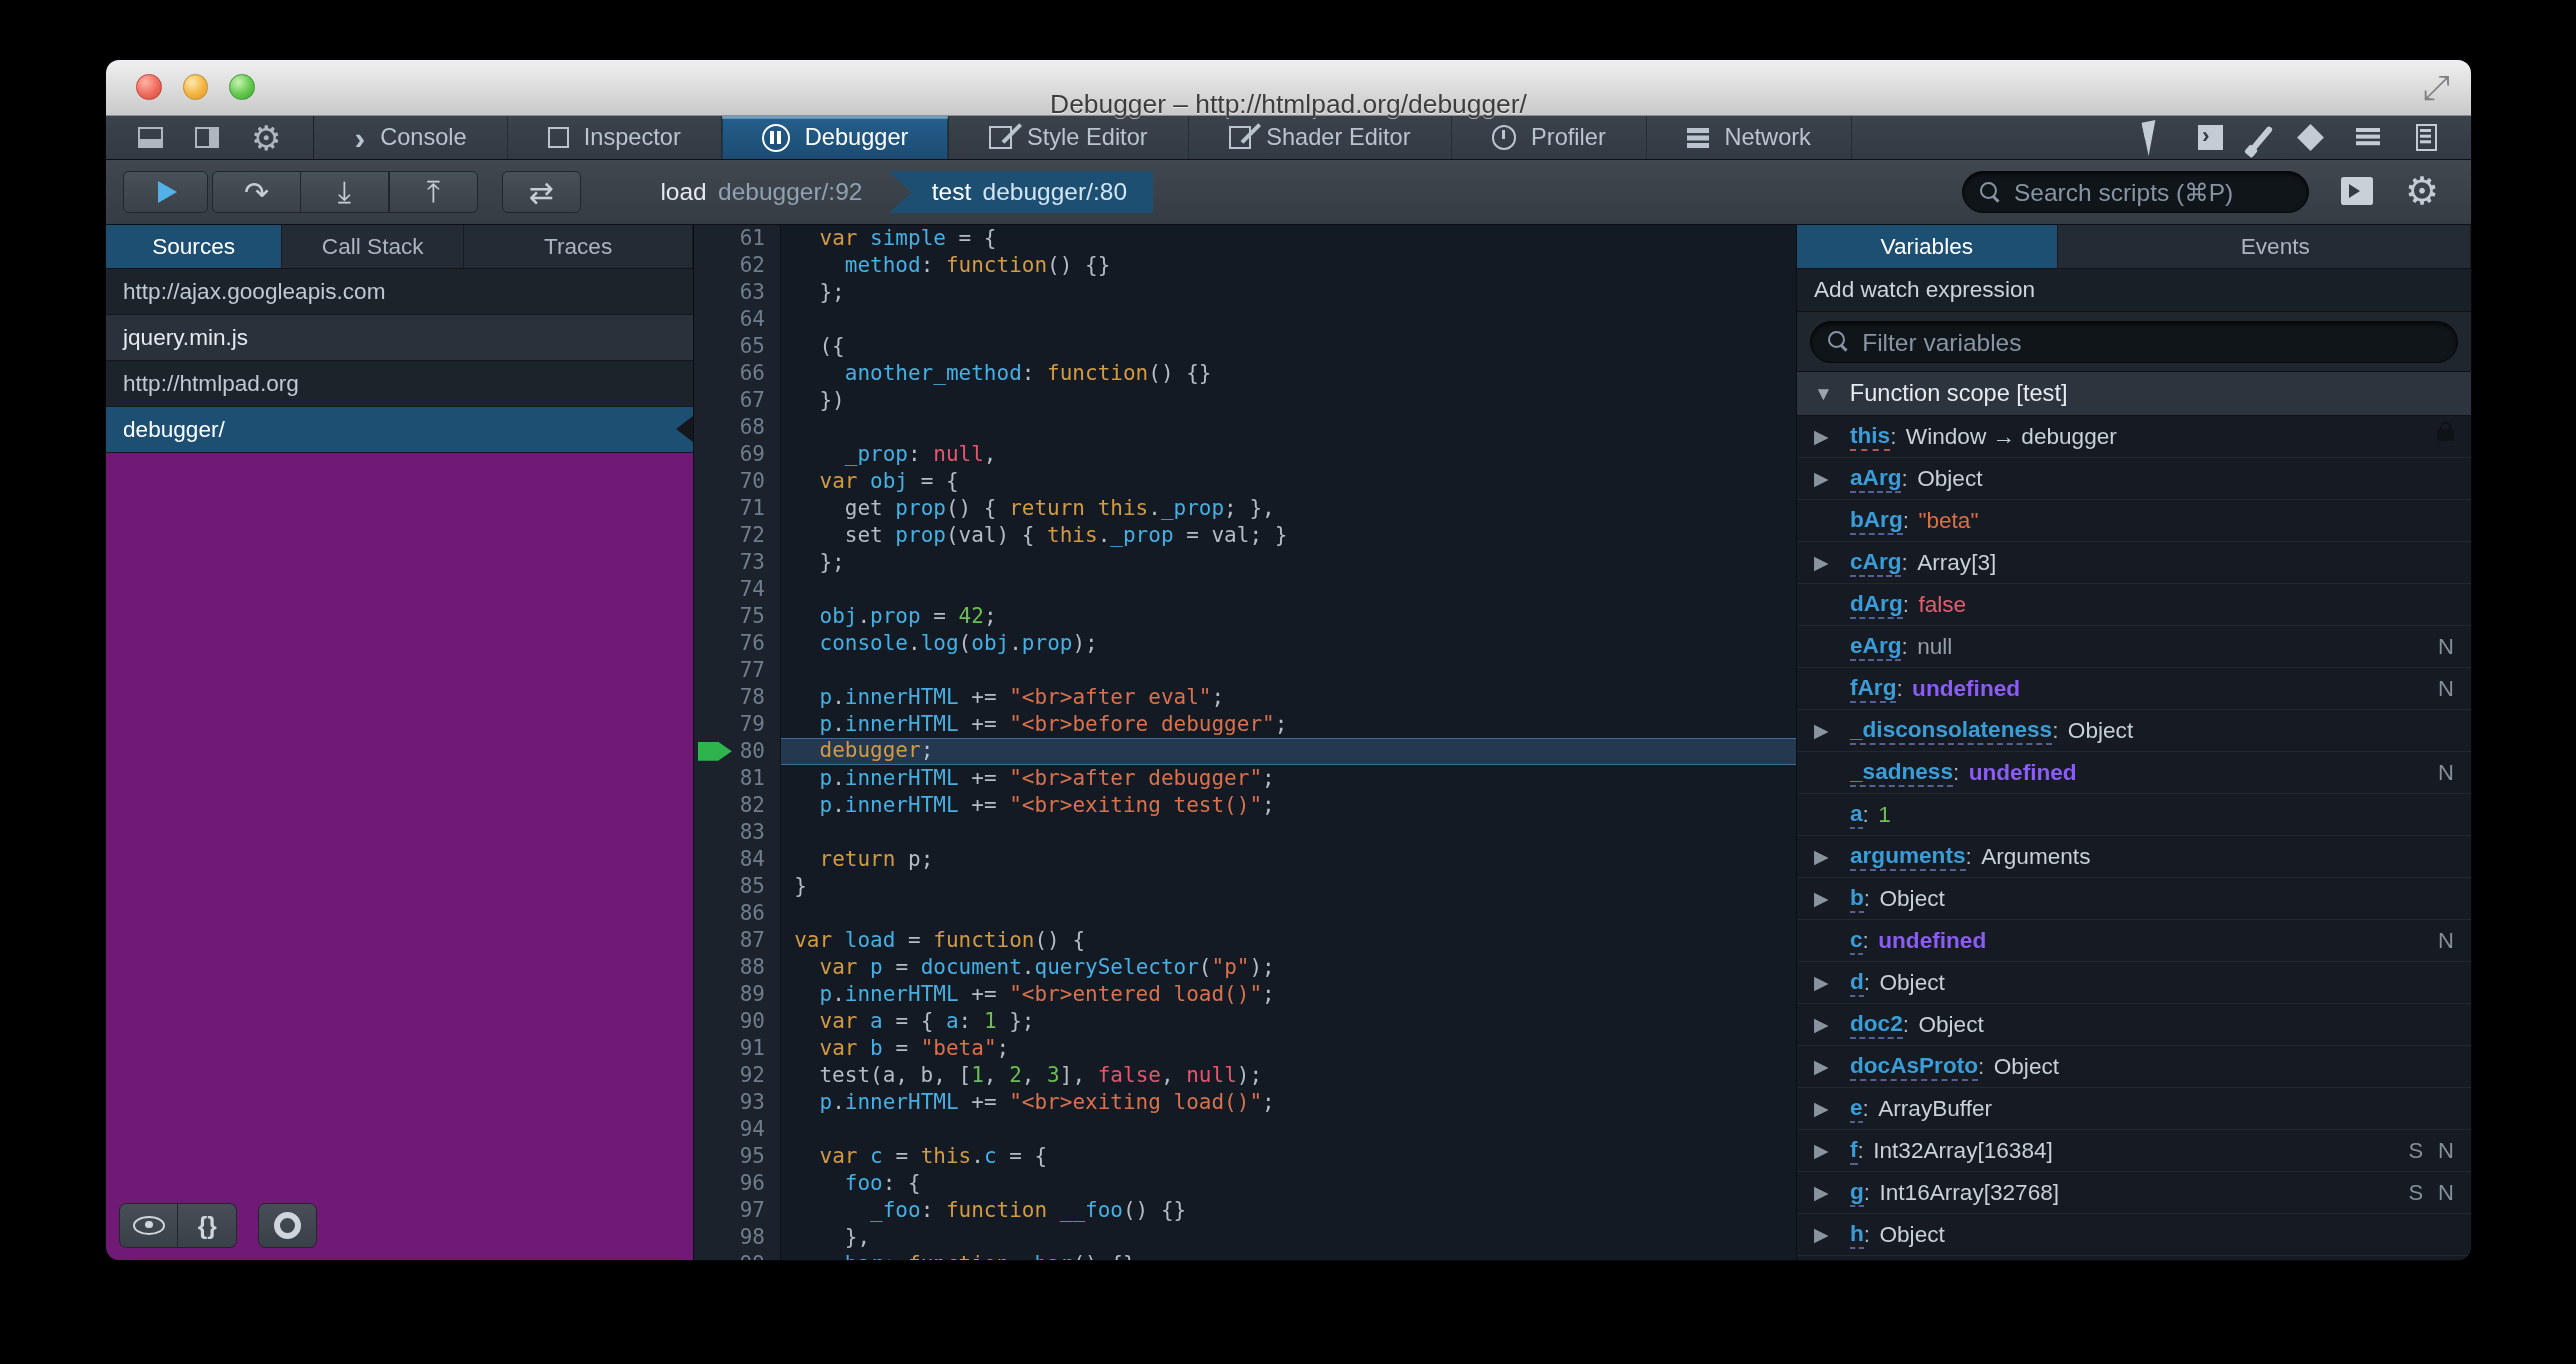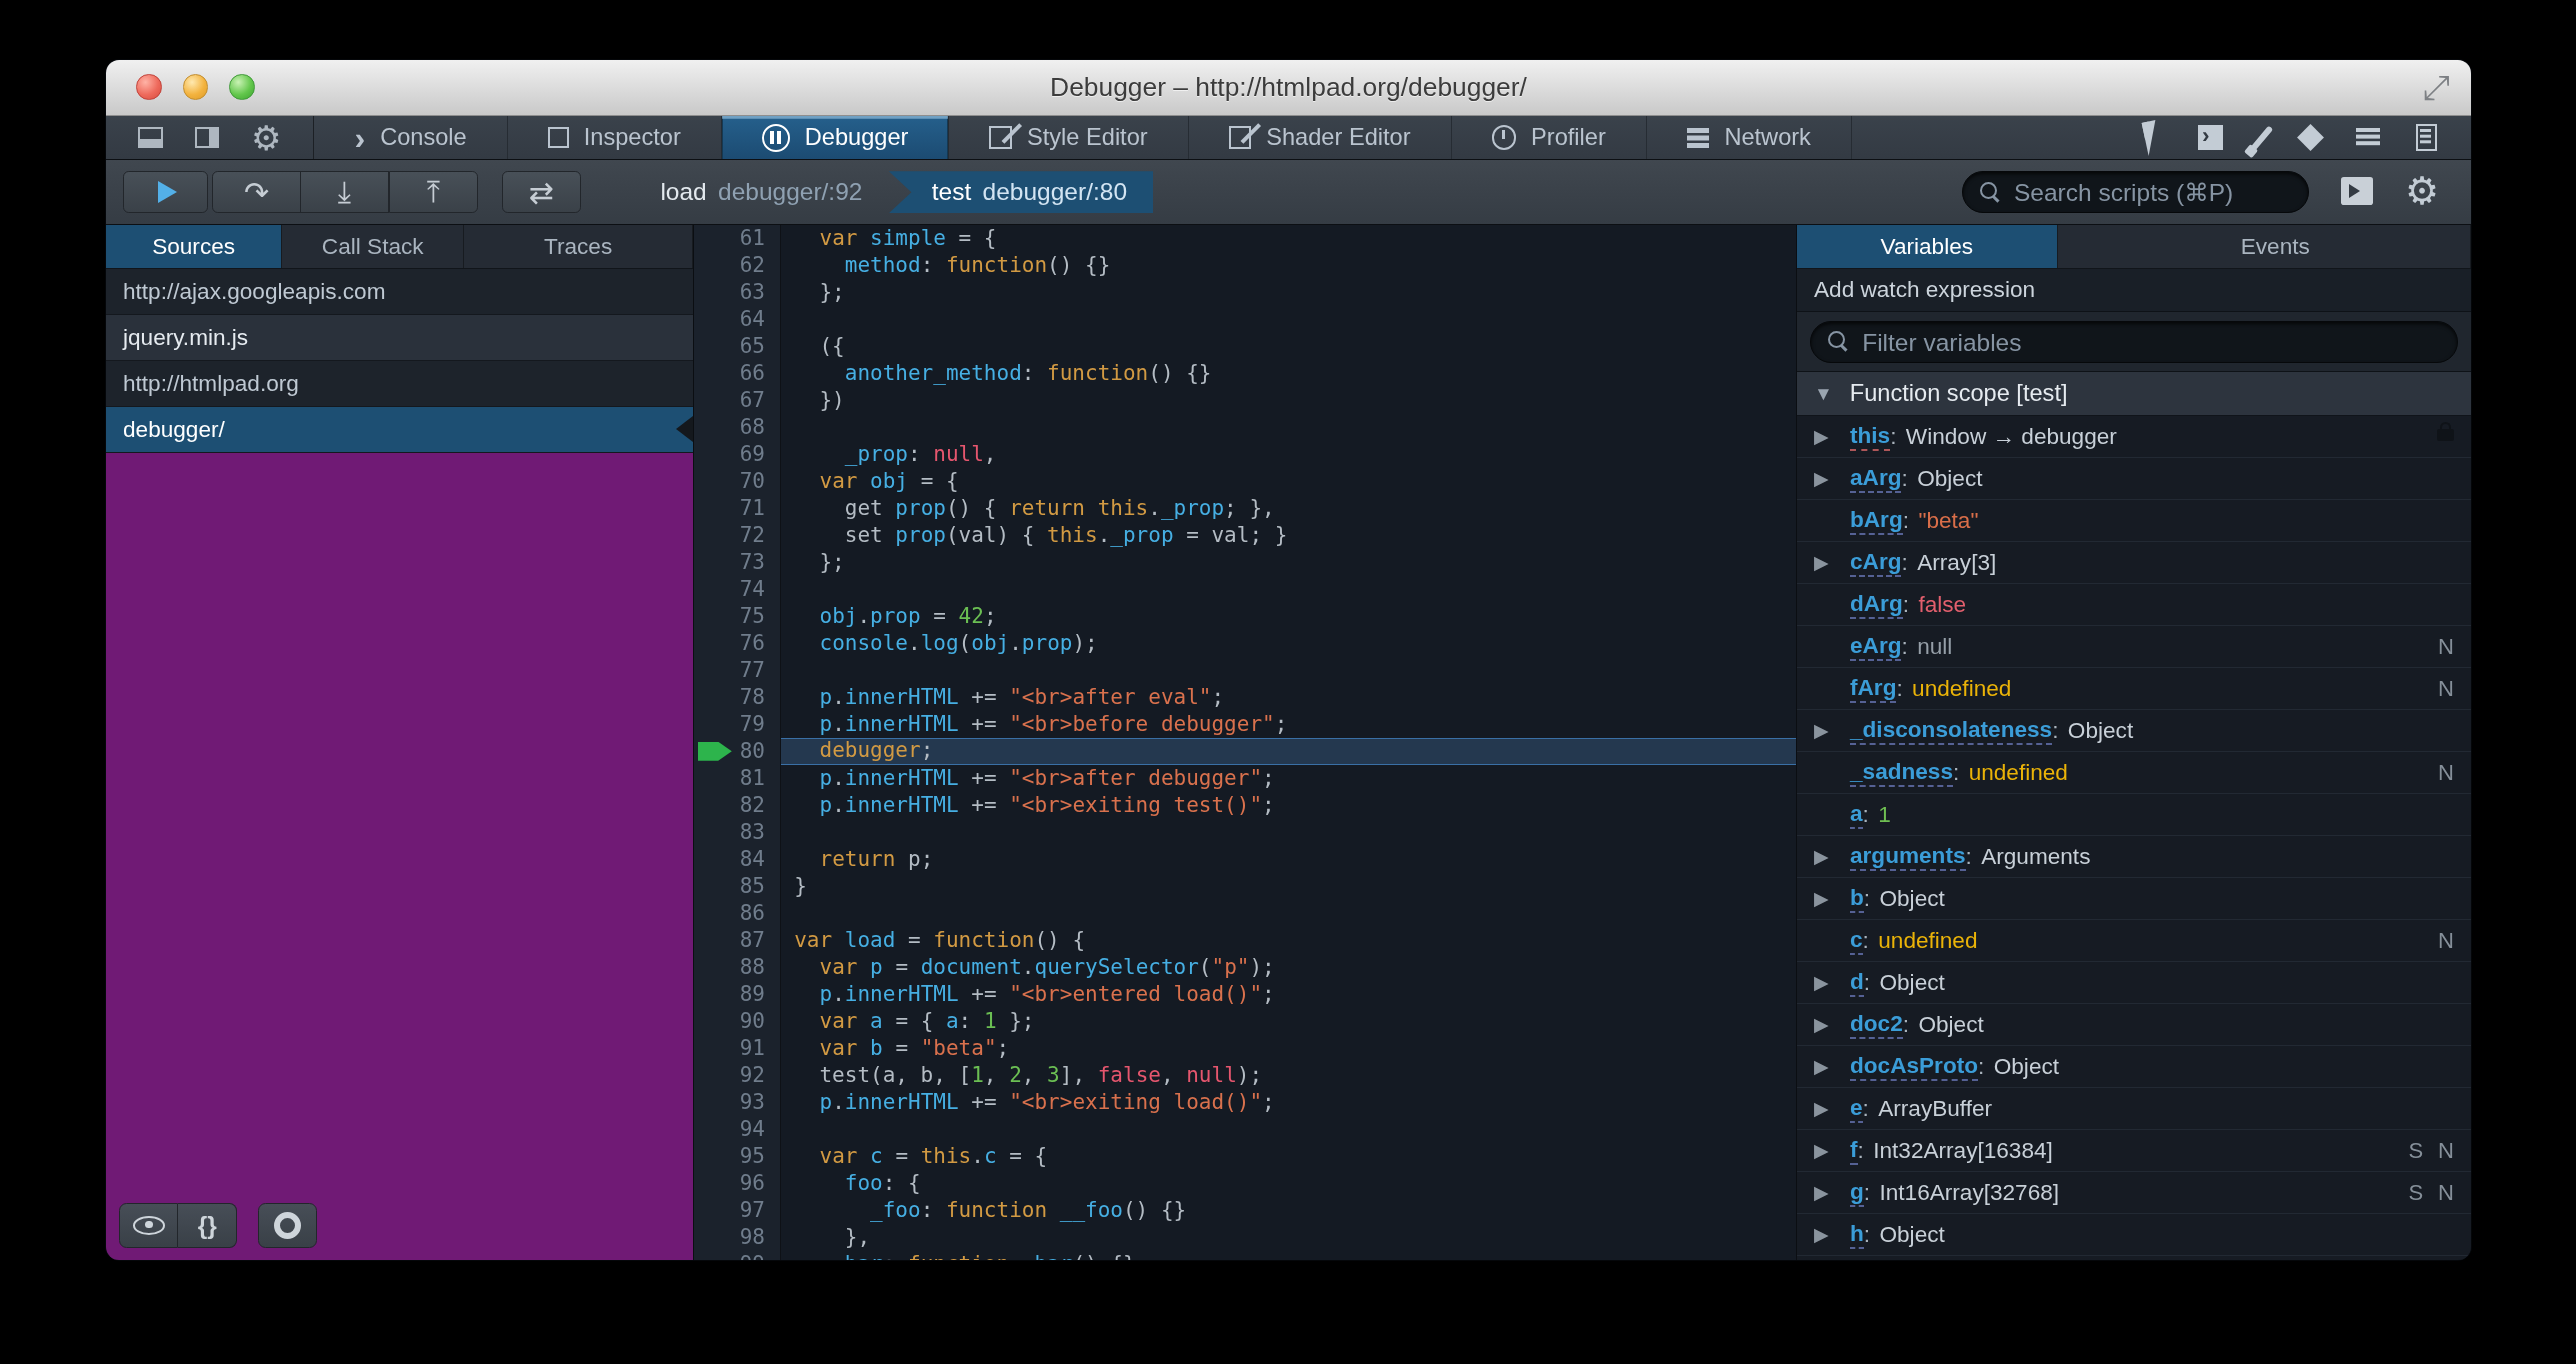--- a/index.html
+++ b/index.html
@@ -9,21 +9,21 @@
           overflow:hidden;background:#161b23;box-shadow:0 0 0 0.9px #05070a;}
 
   
   .titlebar{position:relative;height:55px;background:linear-gradient(#f0f0f0,#c9c9c9);
             border-bottom:0.9px solid #8e8e8e;}
   .traffic{position:absolute;left:30px;top:14px;display:flex;gap:21px;}
   .tl{width:25.5px;height:25.5px;border-radius:50%;display:inline-block;box-sizing:border-box;}
   .tl.red{background:radial-gradient(circle at 35% 30%,#ffb3a6,#ee6a5c 55%,#d64a3c);border:0.9px solid #c1423a;}
   .tl.yellow{background:radial-gradient(circle at 35% 30%,#ffe9b0,#f3b33f 55%,#dd9a26);border:0.9px solid #c28d2e;}
   .tl.green{background:radial-gradient(circle at 35% 30%,#c9f2b4,#63c74c 55%,#3ba32e);border:0.9px solid #3f9a38;}
-  .wtitle{position:absolute;left:0;right:0;top:0;height:55px;line-height:55px;text-align:center;
+  .wtitle{position:absolute;left:0;right:0;top:17px;height:55px;line-height:55px;text-align:center;
           color:#3c3c3c;font-size:26.4px;text-shadow:0 0.9px 0 rgba(255,255,255,.6);}
   .fullscreen{position:absolute;right:21px;top:7.5px;font-size:34px;color:#7d8084;}
 
   
   .tabbar{display:flex;height:43px;background:linear-gradient(#3a424b,#333a43);
           border-bottom:0.9px solid #0c0f13;align-items:stretch;color:#c3ccd5;}
   .tb-left{display:flex;align-items:center;gap:32px;padding:0 32px;border-right:0.9px solid #1c2025;}
   .tbtn{display:flex;align-items:center;justify-content:center;cursor:default;}
   .ttab{display:flex;align-items:center;gap:15px;padding:0 40px;font-size:23.6px;
         border-right:0.9px solid #262c33;color:#bac4cf;white-space:nowrap;}
@@ -143,21 +143,21 @@
   .scopehdr{height:43px;background:#2d343e;border-bottom:0.9px solid #10141a;display:flex;align-items:center;
             color:#e6ebf0;font-size:23.6px;flex:none;}
   .scopehdr .tri{margin:0 17px;color:#9aa5b0;font-size:19px;}
   .varrow{height:42px;box-sizing:border-box;border-bottom:0.9px solid #222933;display:flex;align-items:center;
           font-size:22.6px;position:relative;flex:none;}
   .varrow .exp{position:absolute;left:17px;color:#8a949e;font-size:19px;}
   .varrow .vname{margin-left:53px;font-weight:bold;color:#3b9dd8;border-bottom:2.8px dashed rgba(107,122,187,.75);}
   .varrow .vname.redline{border-bottom-color:rgba(214,102,102,.8);}
   .varrow .colon{color:#aab4bd;margin-right:9.4px;}
   .v-obj{color:#c8d0d8;} .v-str{color:#d96e49;} .v-bool{color:#e25f6d;}
-  .v-null{color:#959ea7;} .v-undef{color:#eab308;} .v-num{color:#6fbf52;}
+  .v-null{color:#959ea7;} .v-undef{color:#8b5cf6;font-weight:bold;} .v-num{color:#6fbf52;}
   .badges{position:absolute;right:17px;display:flex;gap:15px;color:#858f99;font-size:22px;}
   .locki{position:absolute;right:17px;top:13.2px;width:17px;height:12.3px;background:#0f1318;border-radius:1.9px;}
   .locki::before{content:"";position:absolute;left:2.8px;top:-7.5px;width:7.5px;height:7.5px;border:2.8px solid #0f1318;
                  border-bottom:none;border-radius:5.7px 5.7px 0 0;}
 </style>
 </head>
 <body>
 
 <div class="screen">
   <div class="window">

